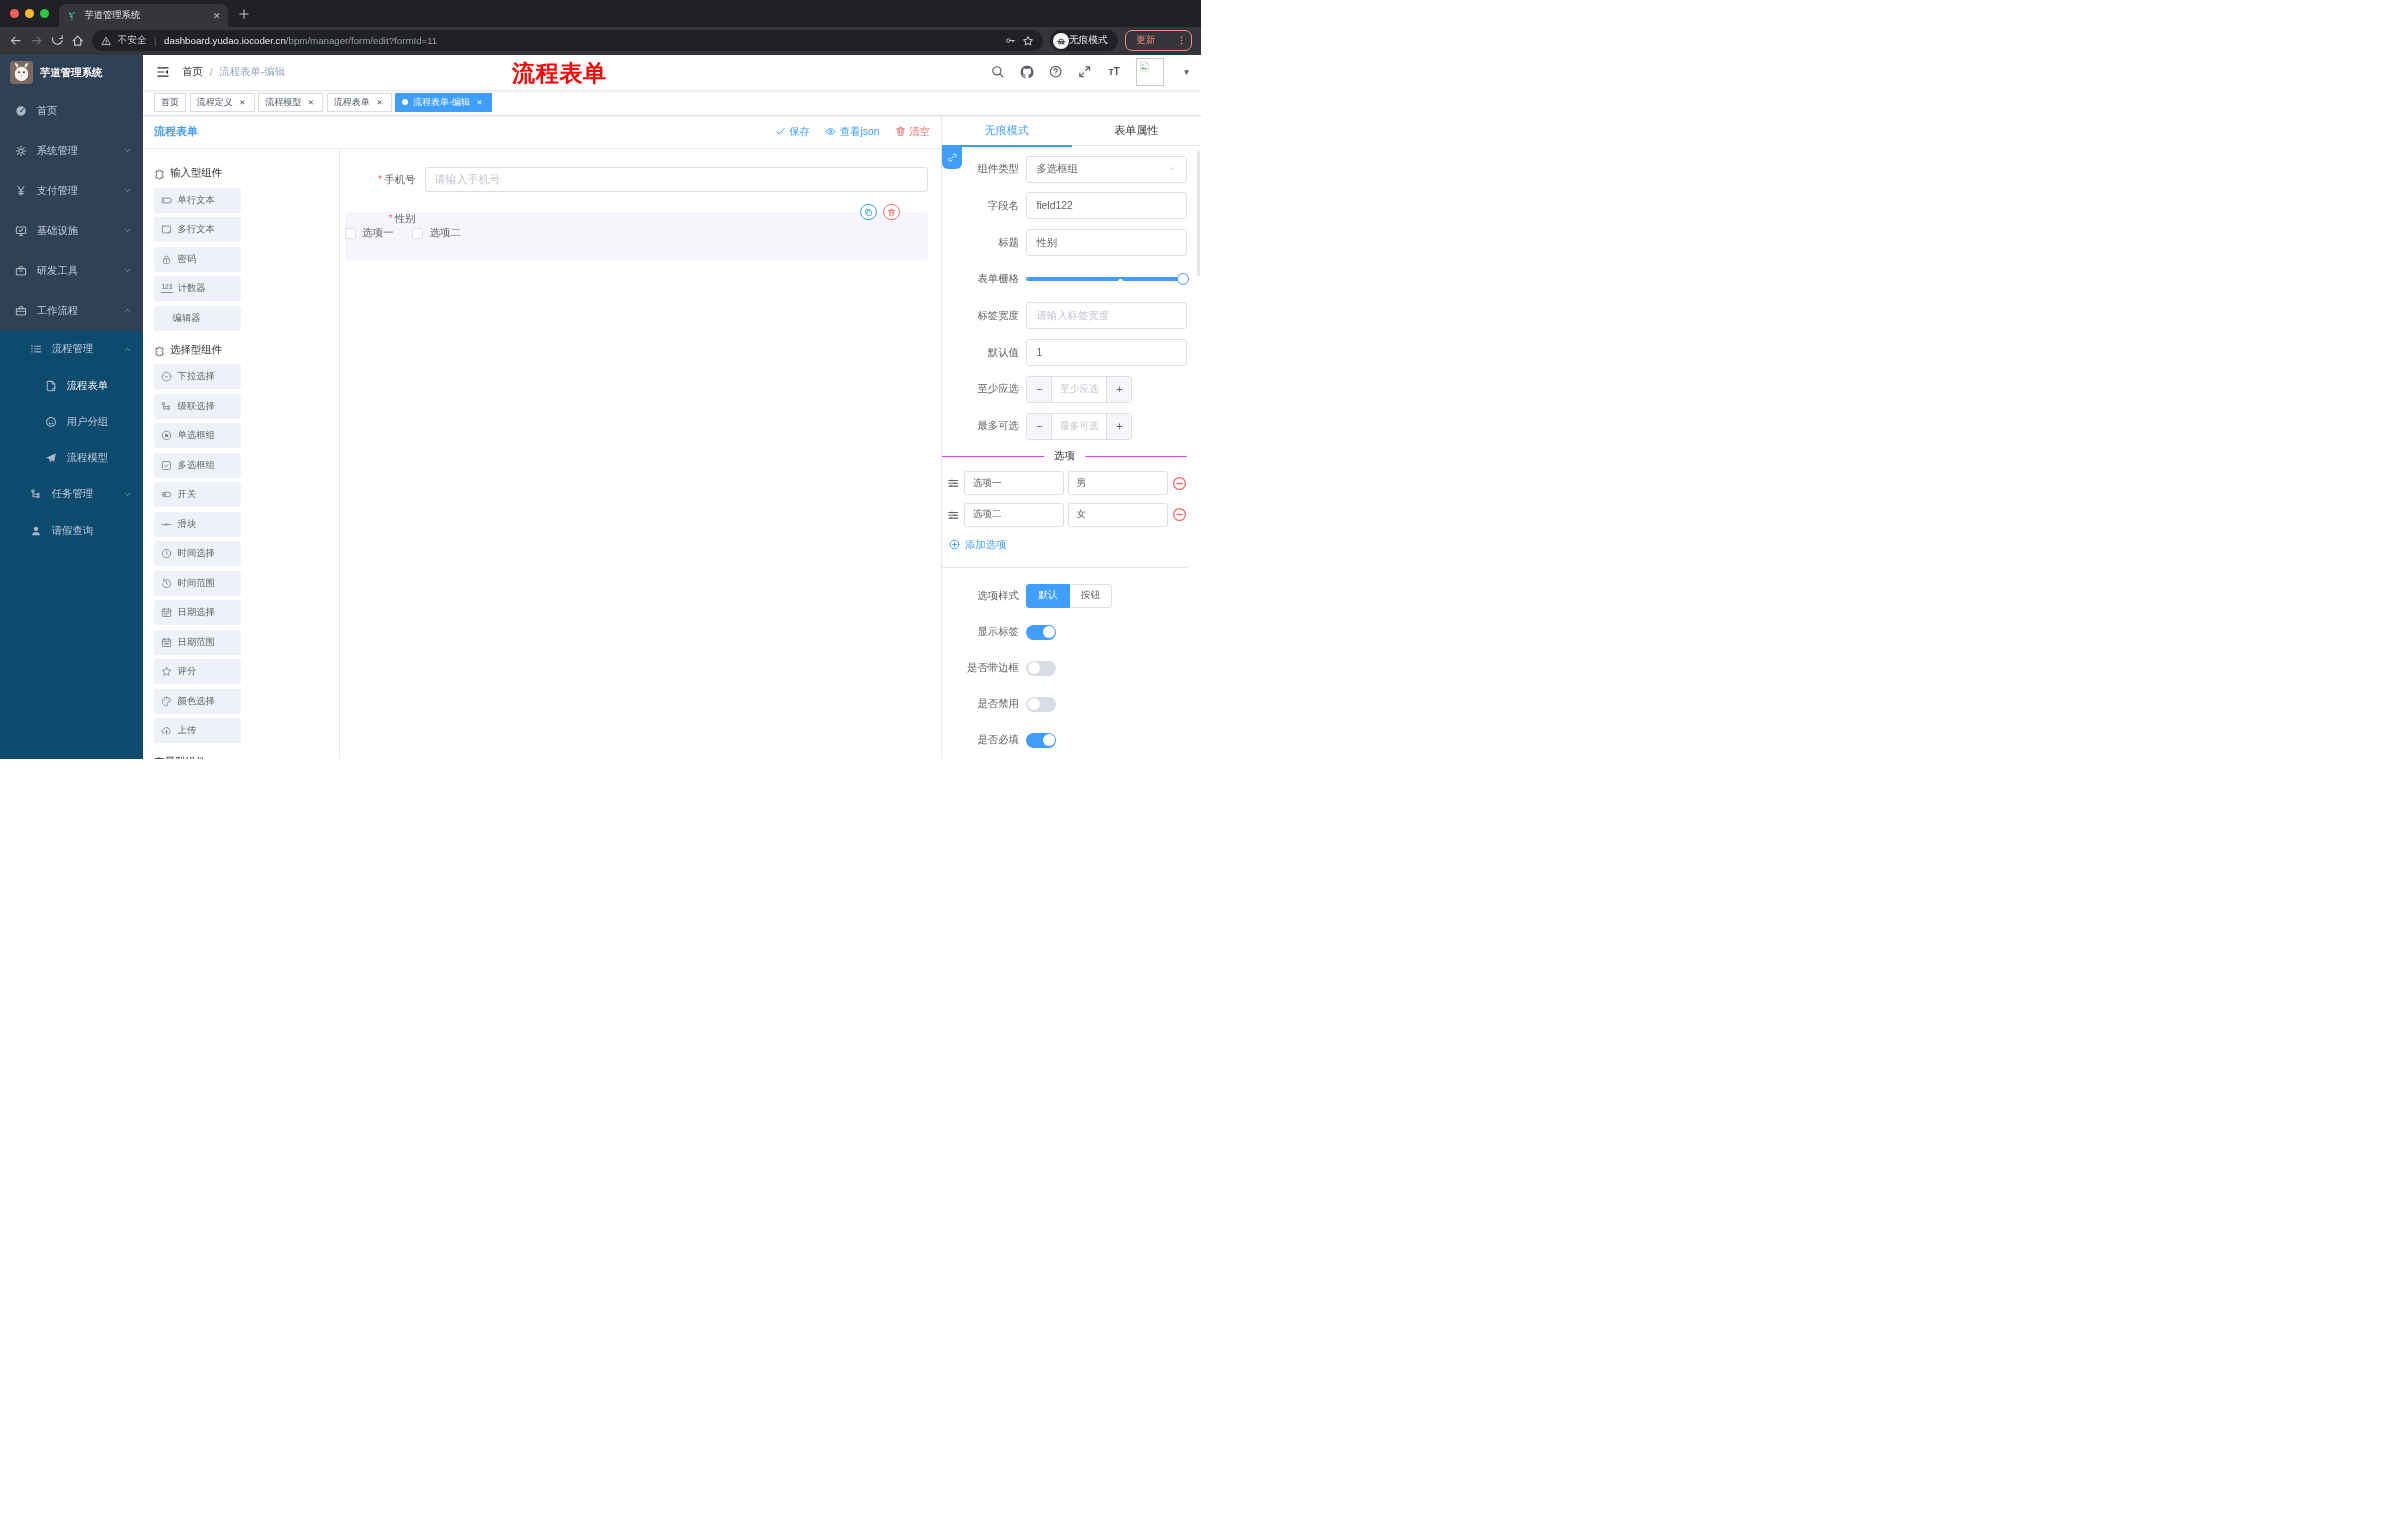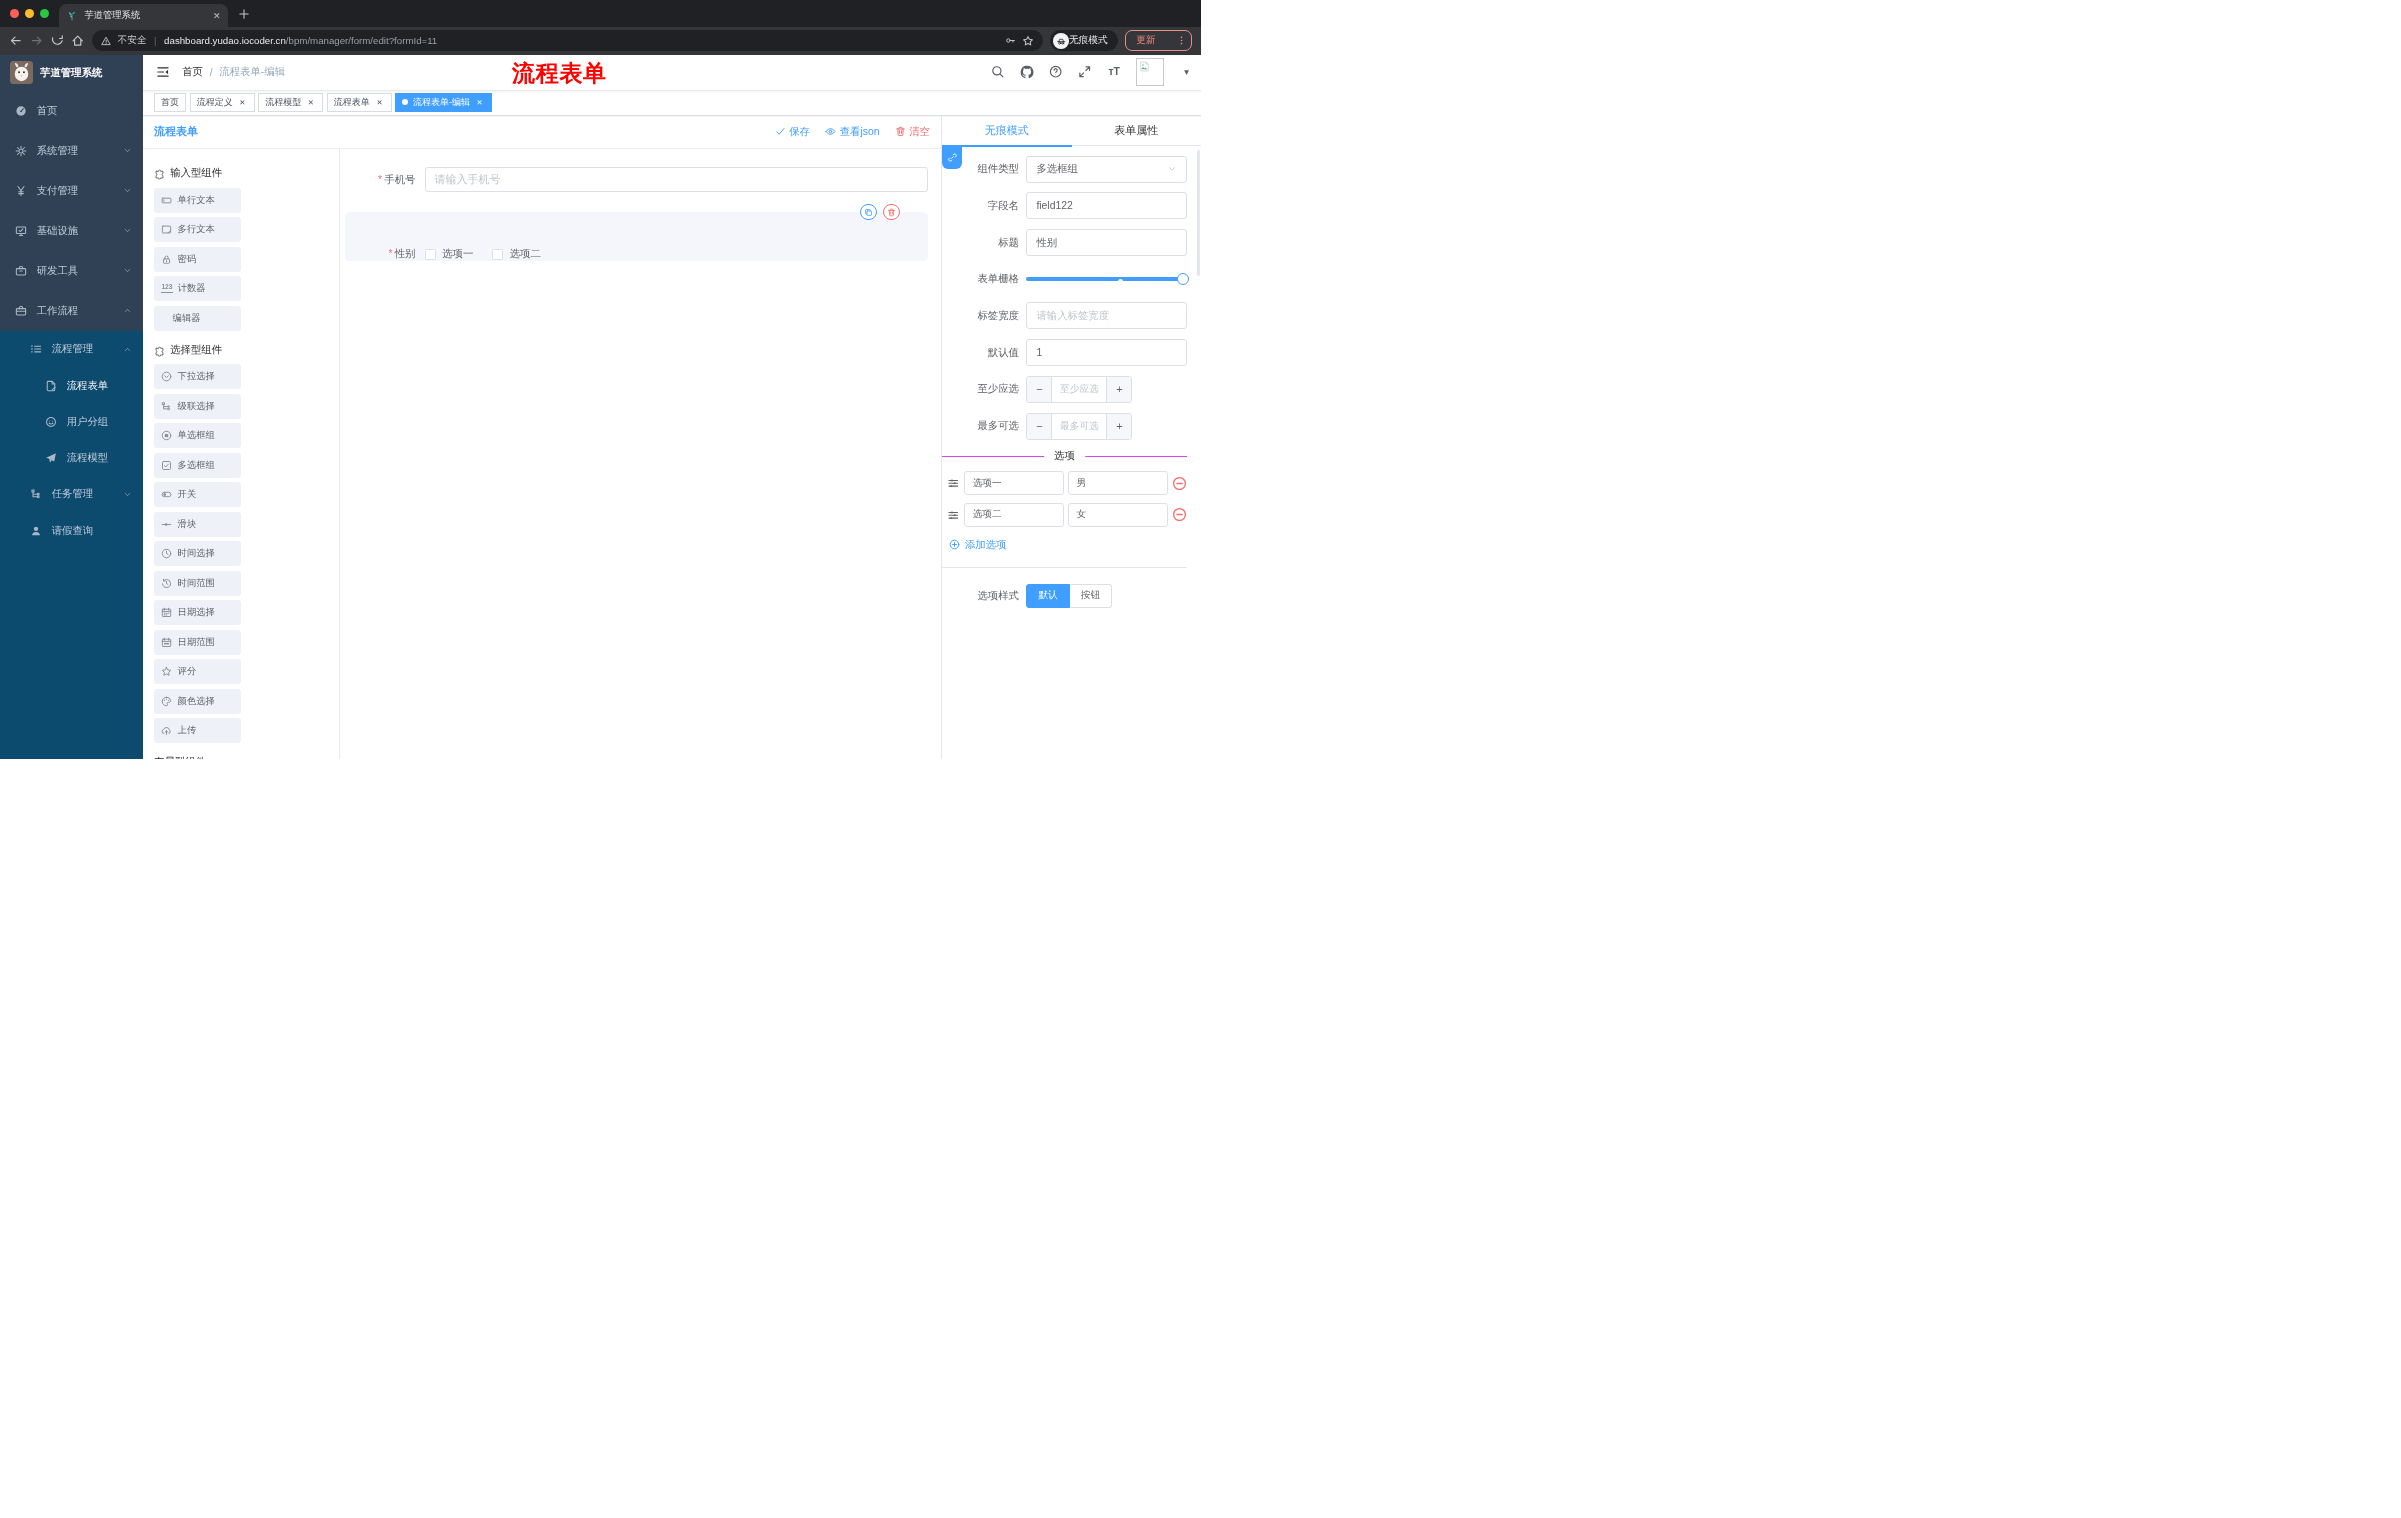--- a/index.html
+++ b/index.html
@@ -83,21 +83,21 @@
   .chips { display:flex; flex-wrap:wrap; gap:4.5px; margin-bottom:12px; }
   .chip { width:87px; height:25px; background:#eff1f9; border-radius:3px; display:flex; align-items:center; gap:5.2px; padding-left:7.4px; color:#606266; font-size:9.3px; cursor:move; }
   .chip .ic { width:11px; height:11px; color:#8a8f99; }
   .chip .ic-t { font-size:6.7px; color:#8a8f99; border-bottom:1.5px solid #8a8f99; line-height:1; padding-bottom:0.7px; }
   .req { color:#f56c6c; margin-right:2.2px; }
 
   #canvas { flex:1; padding:13.4px 13.4px 0 4.5px; min-width:0; }
   .fgrow { display:flex; align-items:center; margin-top:5.2px; }
   .fglabel { width:80px; flex-shrink:0; text-align:right; padding-right:9px; color:#606266; font-size:10.4px; }
   .phone-input { flex:1; height:25px; border:0.7px solid #dcdfe6; border-radius:3px; display:flex; align-items:center; padding:0 9px; color:#c0c4cc; font-size:11px; background:#fff; }
-  .sel-block { position:relative; margin-top:20px; background:#f4f6fc; border-radius:4.5px; height:49px; display:flex; align-items:flex-end; }
+  .sel-block { position:relative; margin-top:20px; background:#f4f6fc; border-radius:4.5px; height:49px; display:flex; align-items:flex-start;flex-direction:column; }
   .acts { position:absolute; top:-8.2px; right:28px; display:flex; gap:6.7px; }
   .act { width:16.3px; height:16.3px; border-radius:50%; background:#fff; display:flex; align-items:center; justify-content:center; cursor:pointer; }
   .act .ic { width:9px; height:9px; }
   .act.copy { border:0.7px solid #409eff; color:#409eff; }
   .act.del { border:0.7px solid #f56c6c; color:#f56c6c; }
   .cbgroup { display:flex; align-items:center; gap:18.6px; }
   .cbitem { display:flex; align-items:center; gap:6.7px; color:#606266; font-size:10.4px; }
   .cbox { width:11px; height:11px; border:0.7px solid #dcdfe6; border-radius:1.5px; background:#fff; }
 
   
@@ -862,19 +862,45 @@
             <span>添加选项</span>
           </div>
           <div class="hdiv"></div>
           <div class="prow" style="margin-bottom:12.6px">
             <span class="plabel">选项样式</span>
             <span class="rgroup">
               <span class="rgbtn on">默认</span>
               <span class="rgbtn off">按钮</span>
             </span>
           </div>
+          <div id="switch-rows">
+              <div class="swrow">
+                <span class="plabel">显示标签</span>
+                <span class="switch on">
+                  <span class="knob"></span>
+                </span>
+              </div>
+              <div class="swrow">
+                <span class="plabel">是否带边框</span>
+                <span class="switch off">
+                  <span class="knob"></span>
+                </span>
+              </div>
+              <div class="swrow">
+                <span class="plabel">是否禁用</span>
+                <span class="switch off">
+                  <span class="knob"></span>
+                </span>
+              </div>
+              <div class="swrow">
+                <span class="plabel">是否必填</span>
+                <span class="switch on">
+                  <span class="knob"></span>
+                </span>
+              </div>
+            </div>
         </div>
         <span class="pscroll"></span>
       </aside>
     </div>
   </div>
 </div>
 
 
 </body></html>

